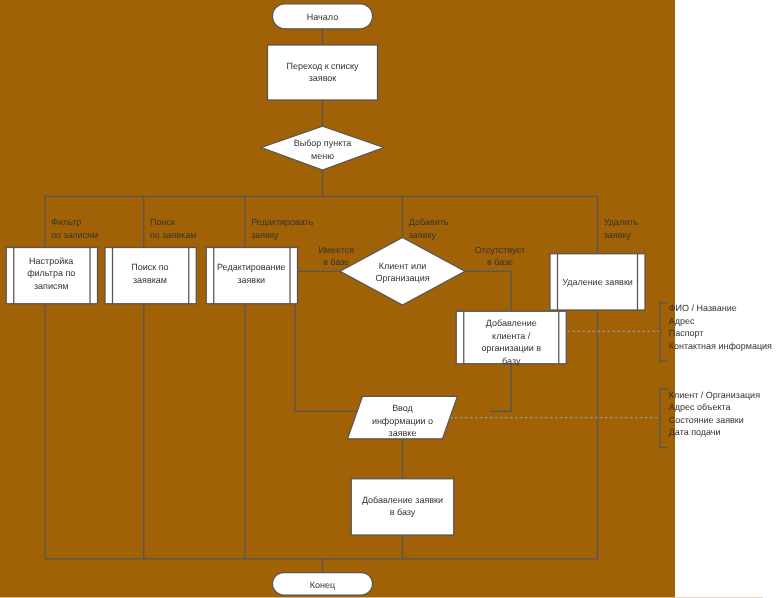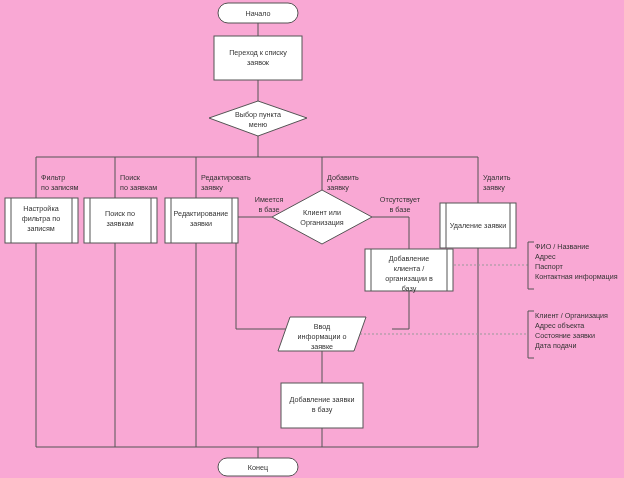--- a/index.html
+++ b/index.html
@@ -1,18 +1,18 @@
 <!DOCTYPE html>
 <html><head>
 <meta charset="utf-8">
 <style>
   html,body{margin:0;padding:0;background:#ffffff;}
   body{width:624px;height:478px;overflow:hidden;
        font-family:"Liberation Sans","DejaVu Sans",sans-serif;}
-  #chart-root{position:relative;width:624px;height:478px;background:#f9a8d4;}
+  #chart-root{position:relative;width:540px;height:478px;background:#a16207;}
   svg{display:block;}
   .shape{fill:#ffffff;stroke:#555555;stroke-width:1;}
   .conn{stroke:#555555;stroke-width:1;fill:none;}
   .dash{stroke:#999999;stroke-width:1;fill:none;stroke-dasharray:2 2;}
   .bracket{stroke:#555555;stroke-width:1;fill:none;}
   .lbl{font-family:"Liberation Sans","DejaVu Sans",sans-serif;
        font-size:7.2px;fill:#333333;}
   .lbl-c{text-anchor:middle;}
   .lbl-l{text-anchor:start;}
 </style>

